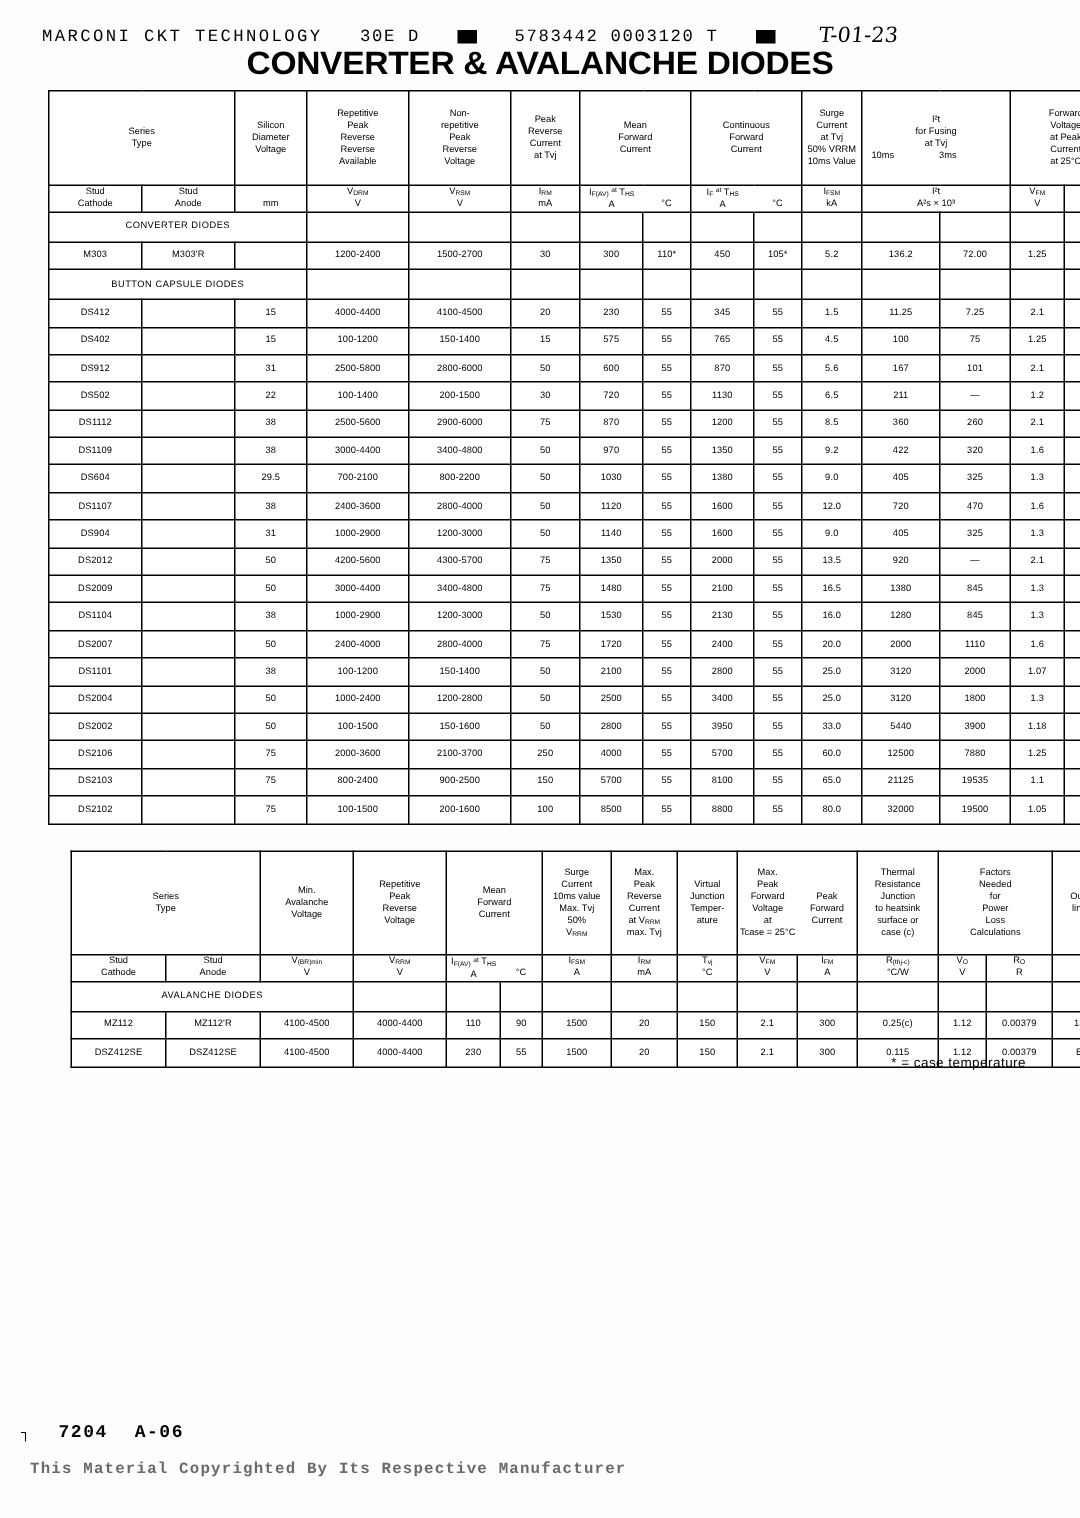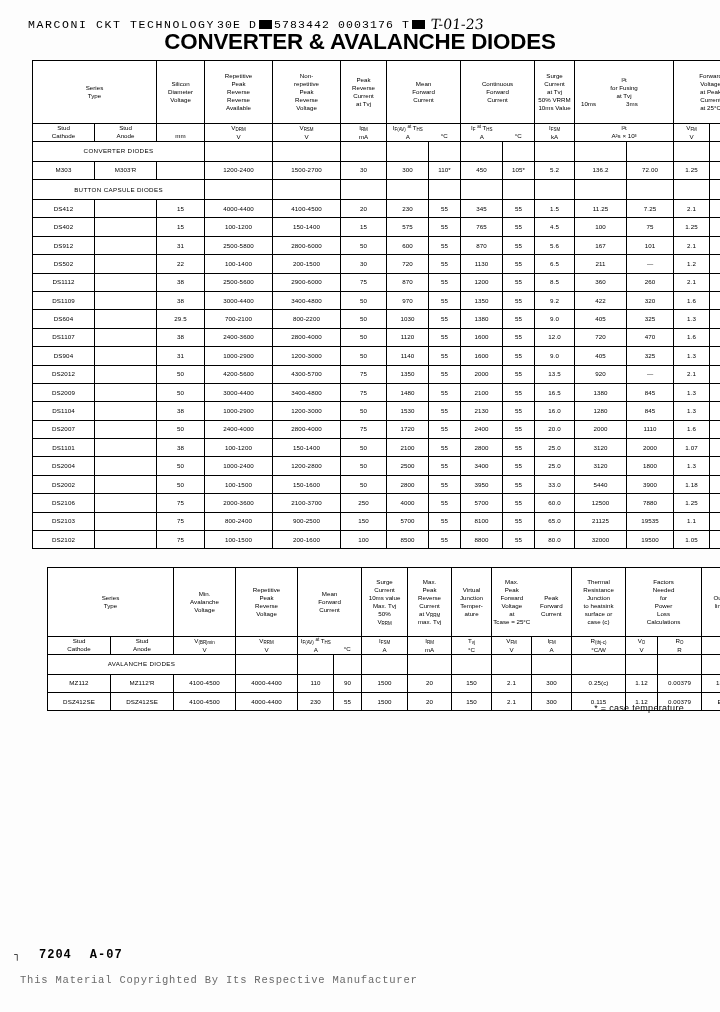--- a/index.html
+++ b/index.html
@@ -24,21 +24,21 @@
 
   
   .id-strip {
     position: absolute;
     top: 14px;
     left: 28px;
     right: 14px;
     height: 20px;
     display: flex;
     align-items: center;
-    gap: 2px;
+    gap: 25px;
     font-family: "Liberation Mono", monospace;
     font-size: 11.5px;
     letter-spacing: 1.1px;
     white-space: nowrap;
     text-align: right;
   }
   .id-strip .mfr { letter-spacing: 1.6px; }
   .blk {
     display: inline-block;
     width: 13px;
@@ -156,32 +156,33 @@
   }
   .footer-num .pg-a { font-weight: normal; font-size: 10px; }
   .footer-copy {
     position: absolute;
     left: 20px;
     top: 974px;
     font-family: "Liberation Mono", monospace;
     font-size: 10.5px;
     letter-spacing: 0.8px;
     color: #6a6a6a;
+    font-weight: bold;
   }
 </style>
 </head>
 <body>
 
 <div class="page">
 
   <div class="id-strip">
     <span class="mfr">MARCONI CKT TECHNOLOGY</span>
     <span>30E D</span>
     <span class="blk"></span>
-    <span>5783442 0003176 T</span>
+    <span>5783442 0003120 T</span>
     <span class="blk"></span>
     <span class="hand">T-01-23</span>
   </div>
 
   <div class="main-title">CONVERTER &amp; AVALANCHE DIODES</div>
 
   <table class="dt" id="table-converter">
     <colgroup>
       <col style="width:62px">
         <col style="width:62px">
@@ -879,17 +880,17 @@
           <td>E</td>
         </tr>
       </tbody>
   </table>
 
   <div class="note-case">* = case temperature</div>
 
   <div class="footer-num">
     <span class="pg-a">┐</span>
     <span>7204</span>
-    <span>A-07</span>
+    <span>A-06</span>
   </div>
   <div class="footer-copy">This Material Copyrighted By Its Respective Manufacturer</div>
 
 </div>
 
 </body></html>

